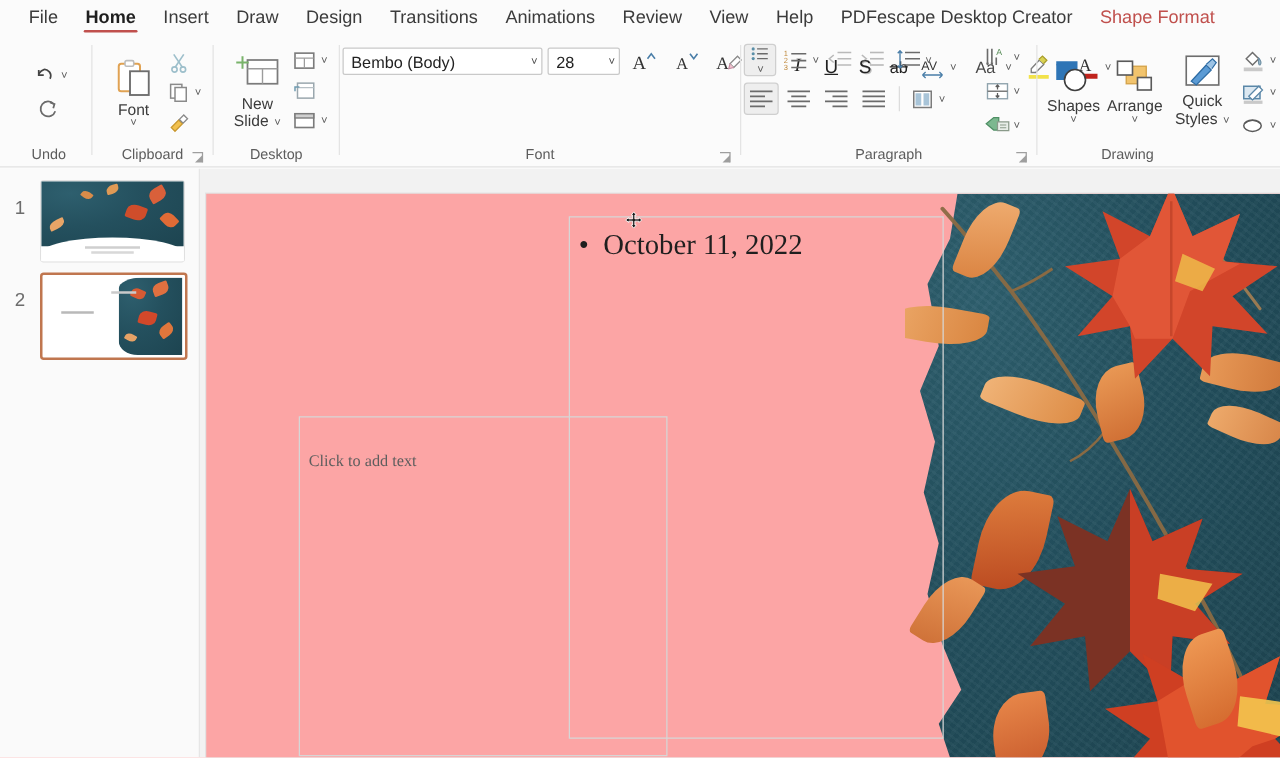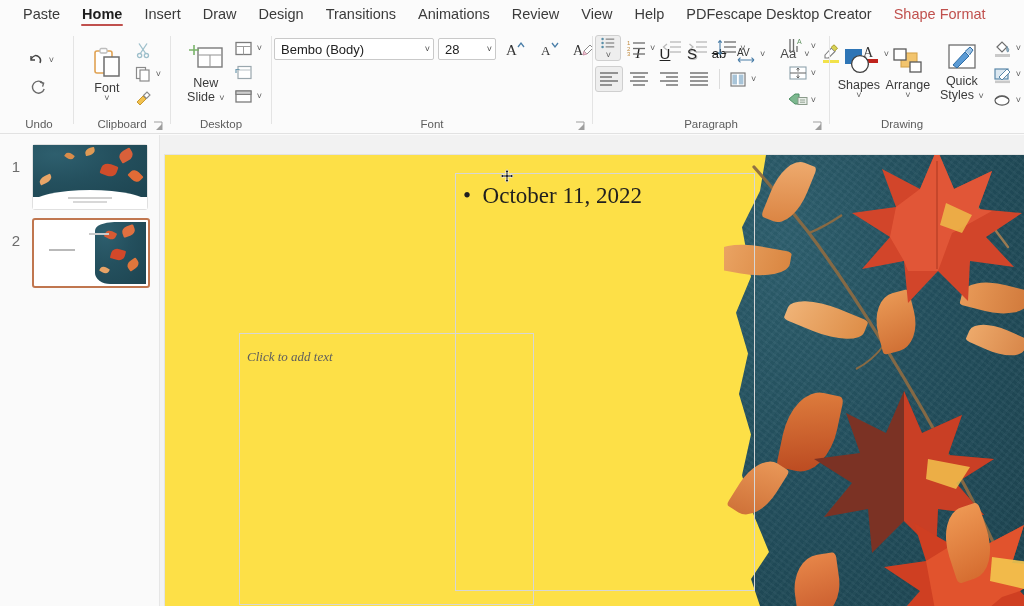--- a/index.html
+++ b/index.html
@@ -97,21 +97,21 @@
   }
   .leaf{ position:absolute; border-radius:60% 8% 60% 8%; }
 
   
   .canvaswrap{
     position:absolute; left:160px; top:135px; width:864px; height:471px;
     background:#f2f2f2;
   }
   .slide{
     position:absolute; left:5px; top:20px; width:859px; height:451px;
-    background:#fde047; box-shadow:0 0 0 1px #e3e3e3;
+    background:#fca5a5; box-shadow:0 0 0 1px #e3e3e3;
     overflow:hidden;
   }
   .ph{ position:absolute; border:1px solid #d6d6d6; }
   .slidetitle{
     position:absolute; font-family:"Liberation Serif", serif;
     font-size:27px; letter-spacing:6px; color:#1f1f1f; white-space:nowrap;
   }
   .bodytext{
     position:absolute; font-family:"Liberation Serif", serif;
     font-size:13px; color:#5e5e5e;
@@ -121,21 +121,21 @@
     font-size:23px; color:#1f1f1f; white-space:nowrap;
   }
   .movecursor{ position:absolute; width:13px; height:13px; }
 </style>
 </head>
 <body>
 
 <div id="app">
 
   <div class="tabbar">
-    <div class="tab">Paste</div>
+    <div class="tab">File</div>
     <div class="tab active">Home</div>
     <div class="tab">Insert</div>
     <div class="tab">Draw</div>
     <div class="tab">Design</div>
     <div class="tab">Transitions</div>
     <div class="tab">Animations</div>
     <div class="tab">Review</div>
     <div class="tab">View</div>
     <div class="tab">Help</div>
     <div class="tab">PDFescape Desktop Creator</div>
@@ -686,18 +686,18 @@
       <div class="movecursor" style="left:335px; top:14px;">
         <svg width="14" height="14" viewBox="0 0 14 14">
           <path d="M7 0.5 L9 3 L7.9 3 L7.9 6.1 L11 6.1 L11 5 L13.5 7 L11 9 L11 7.9 L7.9 7.9
                    L7.9 11 L9 11 L7 13.5 L5 11 L6.1 11 L6.1 7.9 L3 7.9 L3 9 L0.5 7 L3 5 L3 6.1
                    L6.1 6.1 L6.1 3 L5 3 Z" fill="#1a1a1a" stroke="#fff" stroke-width="0.7"></path>
         </svg>
       </div>
 
 
       <div class="ph" style="left:74px; top:178px; width:295px; height:272px;"></div>
-      <div class="bodytext" style="left:82px; top:194px;font-style:italic;">Click to add text</div>
+      <div class="bodytext" style="left:82px; top:206px;">Click to add text</div>
 
     </div>
   </div>
 
 </div>
 
 </body></html>

